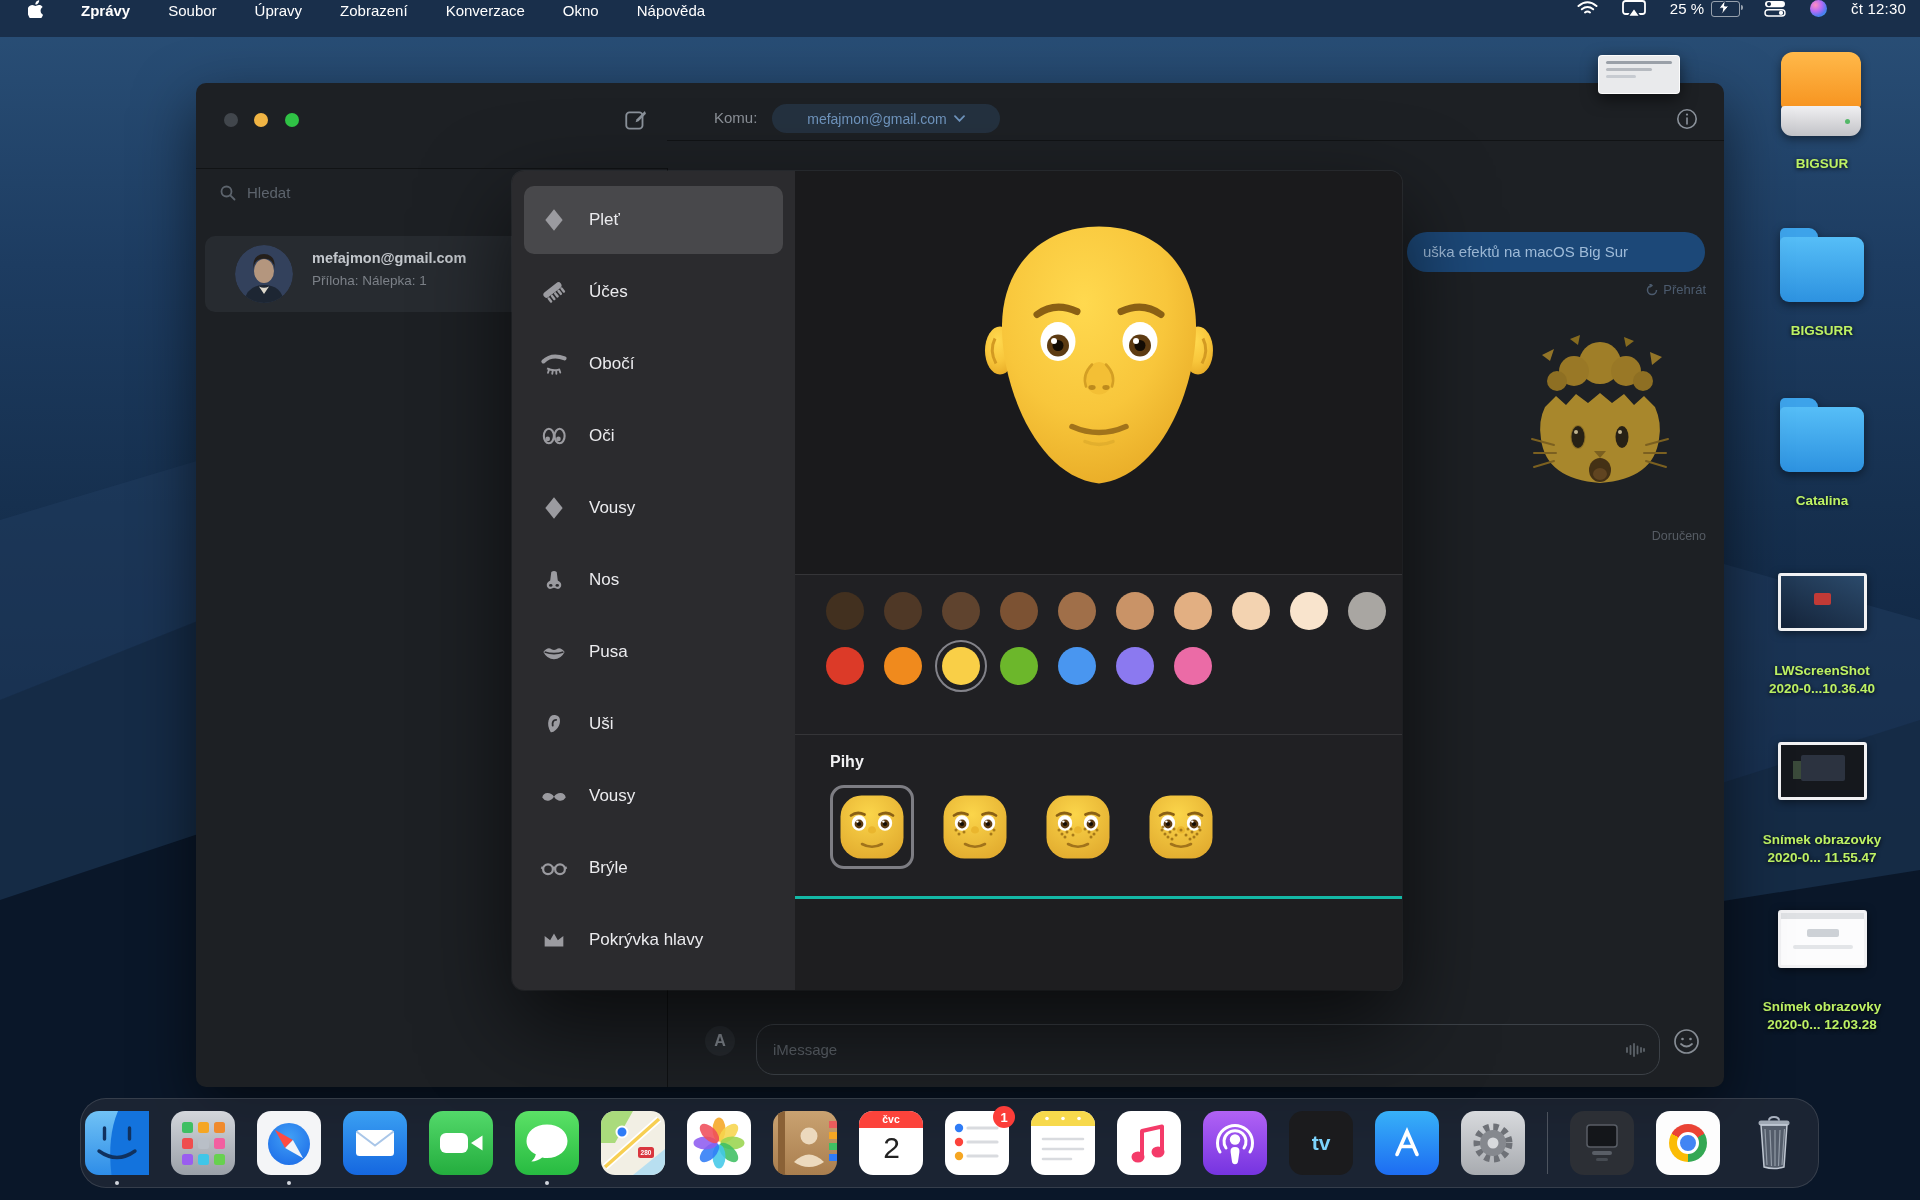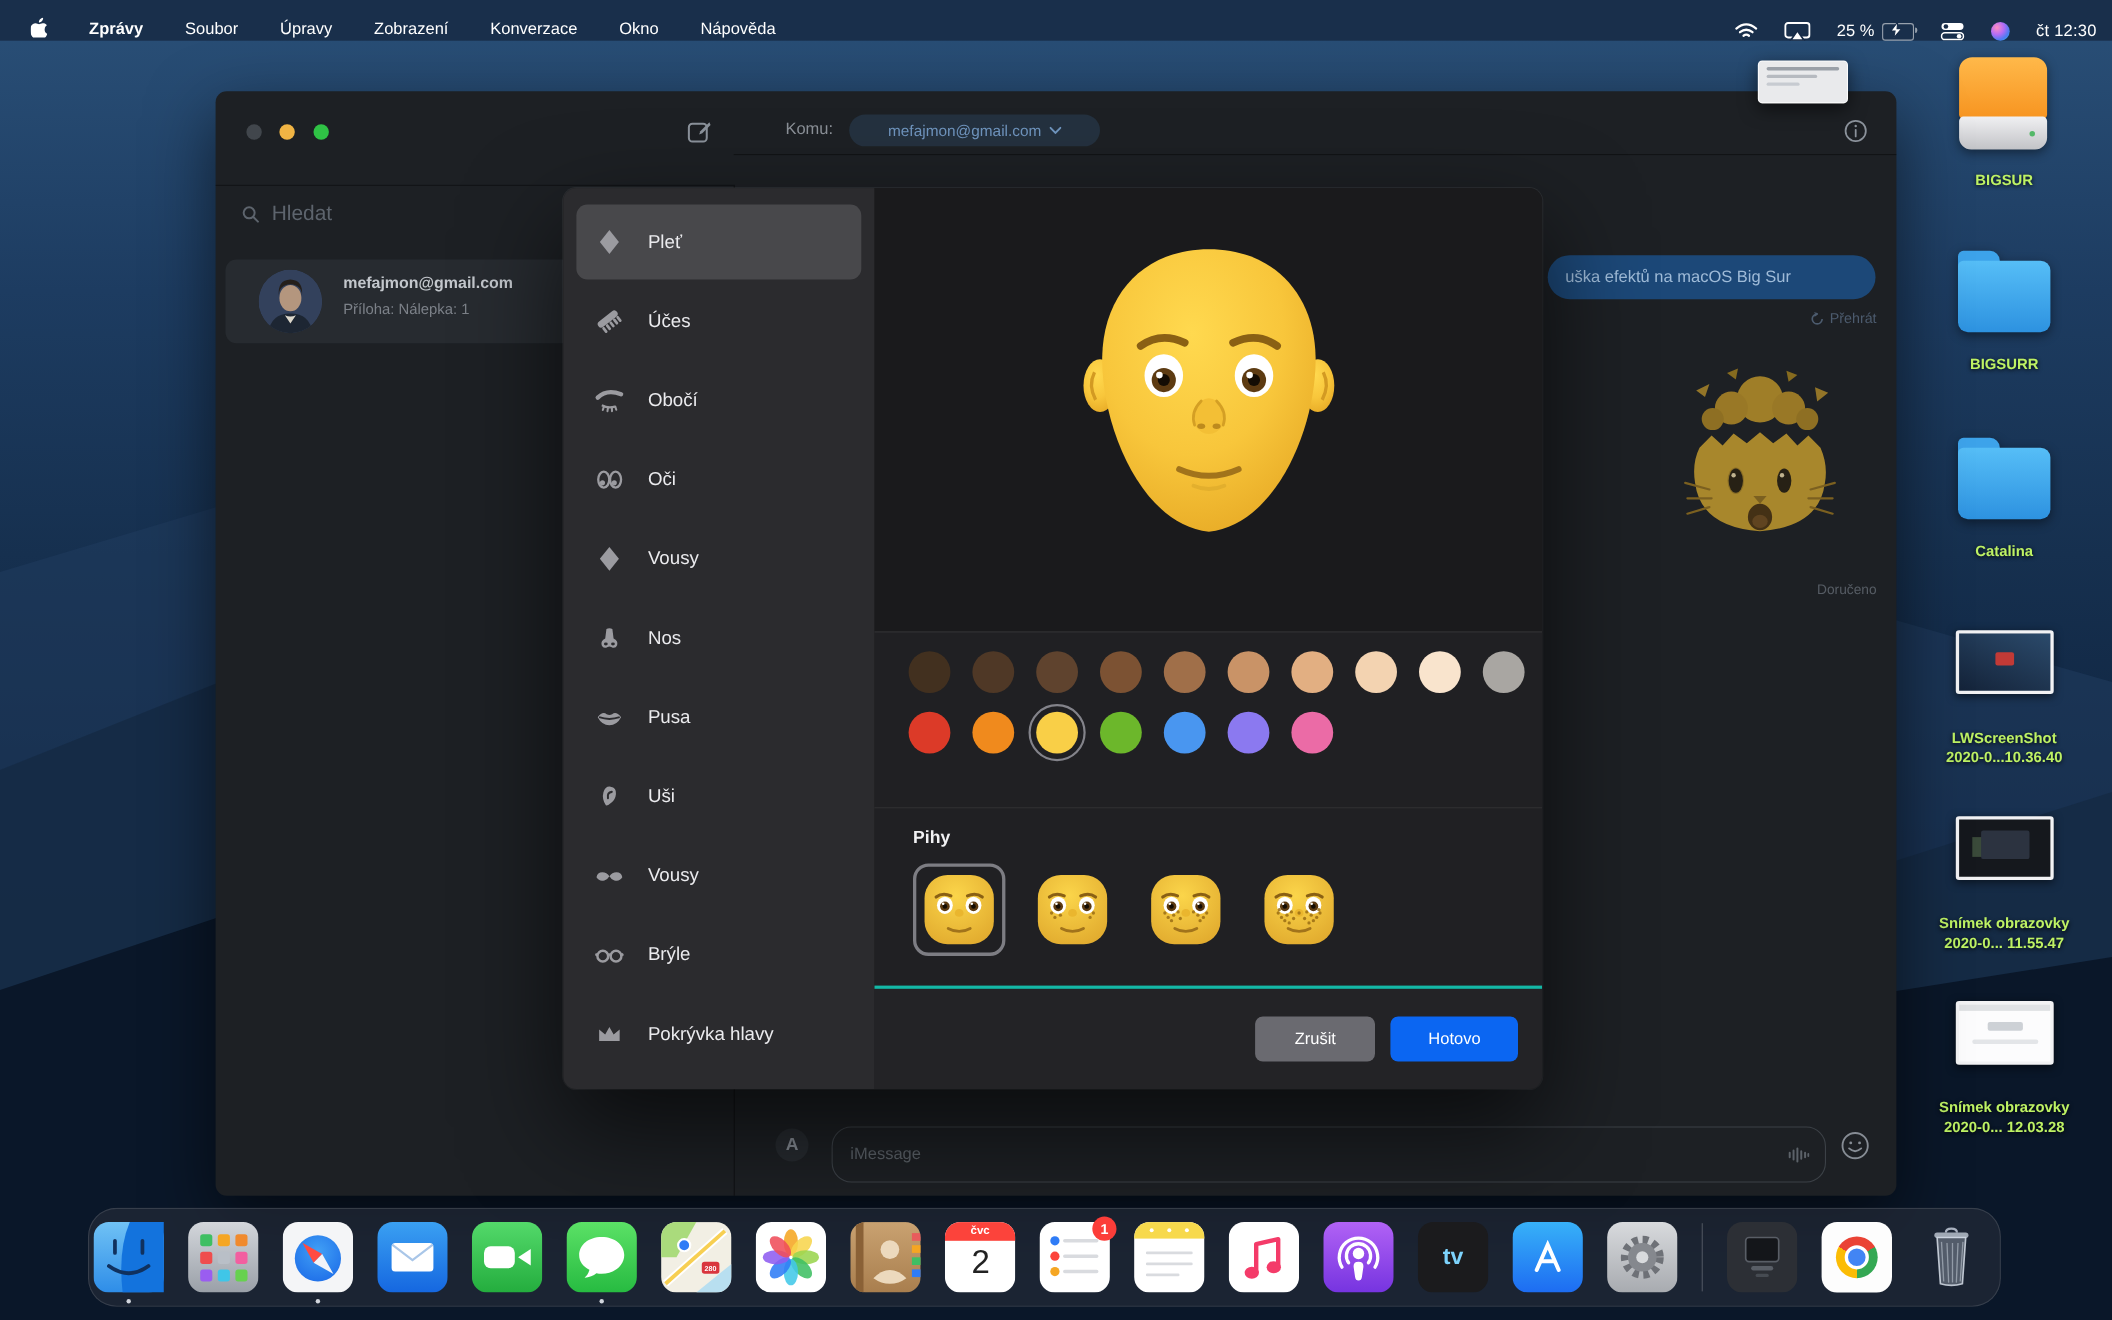--- a/index.html
+++ b/index.html
@@ -3,21 +3,21 @@
 <meta charset="utf-8">
 <style>
   html,body{margin:0;padding:0}
   body{width:1920px;height:1200px;position:relative;overflow:hidden;
        font-family:"Liberation Sans",sans-serif;background:#0a1830;-webkit-font-smoothing:antialiased}
   
   .wall{position:absolute;inset:0;background:linear-gradient(180deg,#2a5078 0%,#1d3c61 22%,#16304f 42%,#0f2440 62%,#0a1930 82%,#060f1f 100%)}
   .wall svg{position:absolute;inset:0}
   
   .menubar{position:absolute;left:0;top:0;width:1920px;height:37px;background:rgba(24,44,72,.92);
-           display:flex;align-items:flex-end;color:#fff;font-size:15px;z-index:40}
+           display:flex;align-items:flex-start;color:#fff;font-size:15px;z-index:40}
   .mb-left{display:flex;align-items:center;gap:38px;padding-left:28px}
   .mb-apple{font-size:17px;line-height:1}
   .mb-app{font-weight:700}
   .menu-item{cursor:default}
   .mb-right{margin-left:auto;display:flex;align-items:center;gap:24px;padding-right:14px}
   .mb-right svg{display:block}
   .bat-group{display:flex;align-items:center;gap:7px}
   .bat-body{width:25px;height:12px;border:1px solid rgba(255,255,255,.55);border-radius:3px;position:relative;padding:1px}
   .bat-fill{height:100%;background:#fff;border-radius:1.5px}
   .bat-tip{position:absolute;right:-4px;top:3px;width:2.5px;height:5px;background:rgba(255,255,255,.55);border-radius:0 2px 2px 0}
@@ -40,21 +40,21 @@
   .tl.z{left:89px;background:#2fc245}
   .vdiv{position:absolute;left:471px;top:85px;bottom:0;width:1px;background:rgba(0,0,0,.45)}
   .hdiv-l{position:absolute;left:0;top:85px;width:471px;height:1px;background:rgba(0,0,0,.4)}
   .hdiv-r{position:absolute;left:471px;top:57px;right:0;height:1px;background:rgba(0,0,0,.4)}
   .compose{position:absolute;left:427px;top:24px;width:26px;height:26px}
   .to-label{position:absolute;left:518px;top:26px;font-size:15px;color:#8b9097}
   .to-pill{position:absolute;left:576px;top:21px;width:228px;height:29px;border-radius:14.5px;background:#24313f;
            display:flex;align-items:center;justify-content:center;gap:7px;font-size:14px;color:#6f94bd}
   .info-btn{position:absolute;left:1480px;top:25px;width:22px;height:22px}
   .search{position:absolute;left:24px;top:100px;display:flex;align-items:center;gap:9px}
-  .search input{background:transparent;border:0;outline:0;font-size:19px;color:#ef4444;width:220px;font-family:"Liberation Sans",sans-serif}
+  .search input{background:transparent;border:0;outline:0;font-size:15px;color:#ef4444;width:220px;font-family:"Liberation Sans",sans-serif}
   .search input::placeholder{color:#5d646d}
   .convo{position:absolute;left:9px;top:153px;width:455px;height:76px;border-radius:10px;background:#272b30}
   .avatar{position:absolute;left:30px;top:9px;width:58px;height:58px;border-radius:50%;overflow:hidden}
   .c-name{position:absolute;left:107px;top:14px;font-size:14.5px;font-weight:700;color:#c3c7cc}
   .c-sub{position:absolute;left:107px;top:37px;font-size:13.5px;color:#7c8188}
   .bubble{position:absolute;left:1211px;top:149px;width:298px;height:40px;border-radius:20px;background:#1c4878;
           color:#9fbbd8;font-size:15px;line-height:40px;padding:0 16px;box-sizing:border-box;overflow:hidden;white-space:nowrap}
   .replay{position:absolute;left:1380px;top:199px;width:130px;text-align:right;font-size:13px;color:#4c5b6e;display:flex;justify-content:flex-end;align-items:center;gap:5px}
   .sticker{position:absolute;left:1324px;top:244px;width:160px;height:180px;opacity:.92}
   .delivered{position:absolute;left:1380px;top:446px;width:130px;text-align:right;font-size:12.5px;color:#565c64}
@@ -593,24 +593,20 @@
               <circle cx="38" cy="41" r="1.5" fill="#9a6d14" opacity=".85"></circle>
               <circle cx="33" cy="36" r="1.5" fill="#9a6d14" opacity=".85"></circle>
               <circle cx="15" cy="33" r="1.5" fill="#9a6d14" opacity=".85"></circle>
               <circle cx="51" cy="33" r="1.5" fill="#9a6d14" opacity=".85"></circle>
               <circle cx="24" cy="45" r="1.5" fill="#9a6d14" opacity=".85"></circle>
               <circle cx="42" cy="45" r="1.5" fill="#9a6d14" opacity=".85"></circle>
             </svg>
           </div>
         </div>
     </div>
-    <div class="dlg-foot">
-      <button class="btn cancel">Zrušit</button>
-      <button class="btn done">Hotovo</button>
-    </div>
   </div>
 </div>
 
 <div id="desktop-icons">
     <div class="dicon" style="top: 52px;">
       <div class="drive">
         <div class="top"></div>
         <div class="base"></div>
         <i class="led"></i>
       </div>

